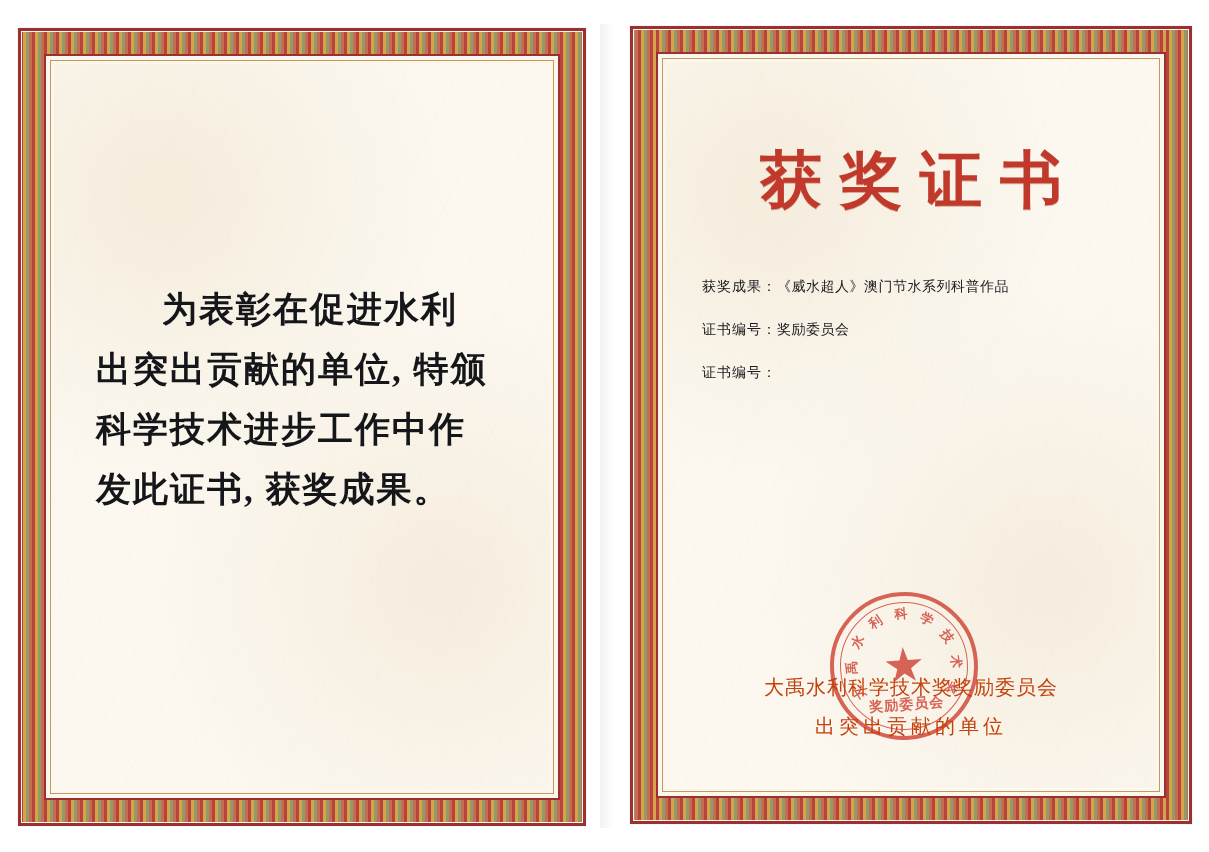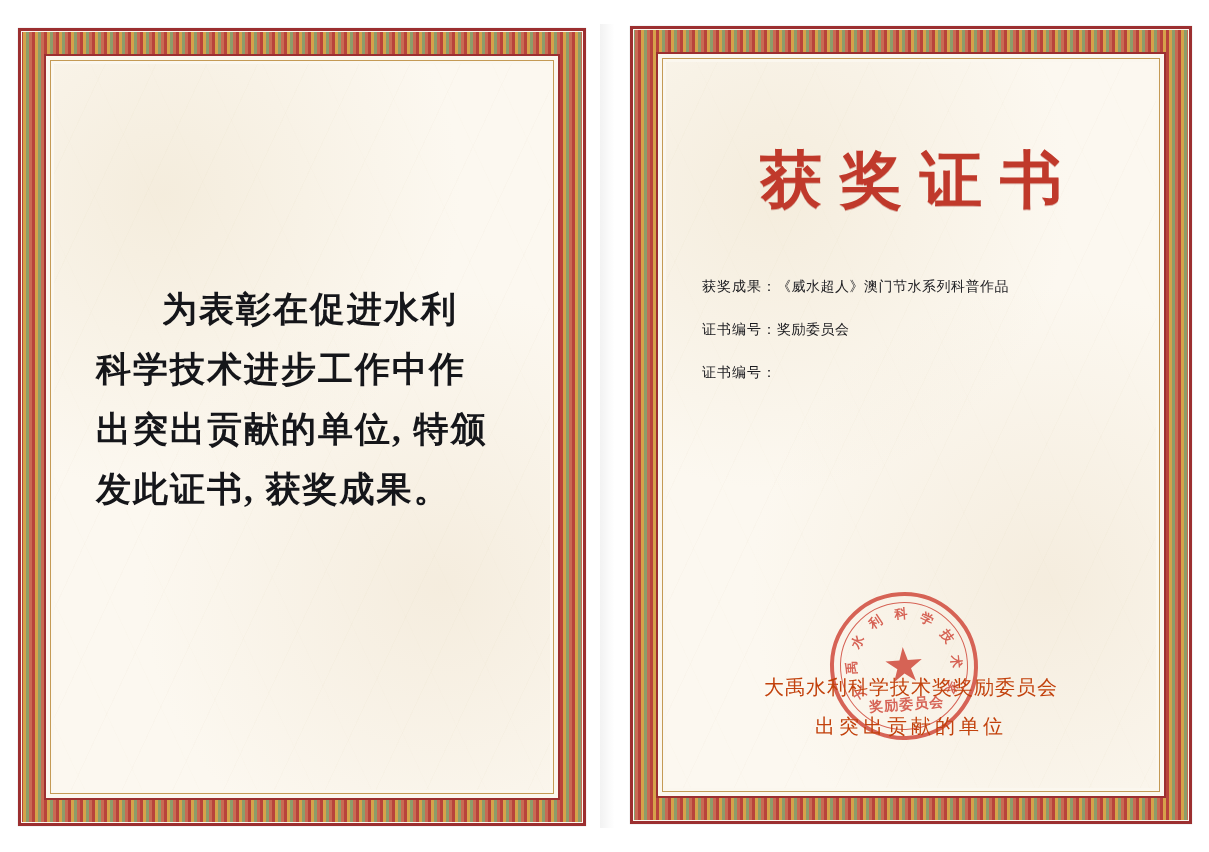--- a/index.html
+++ b/index.html
@@ -248,22 +248,22 @@
     <div class="border-outer"></div>
     <div class="border-band"></div>
     <div class="border-band-inner"></div>
     <div class="border-hairline"></div>
     <div class="paper-field">
       <div class="watermark-texture"></div>
     </div>
 
     <div class="citation">
       <div class="line indent">为表彰在促进水利</div>
+      <div class="line">出突出贡献的单位, 特颁</div>
       <div class="line">科学技术进步工作中作</div>
-      <div class="line">出突出贡献的单位, 特颁</div>
       <div class="line">发此证书, 获奖成果。</div>
     </div>
   </div>
 
   <div class="spine"></div>
 
   <div class="page page-right">
     <div class="border-outer"></div>
     <div class="border-band"></div>
     <div class="border-band-inner"></div>

